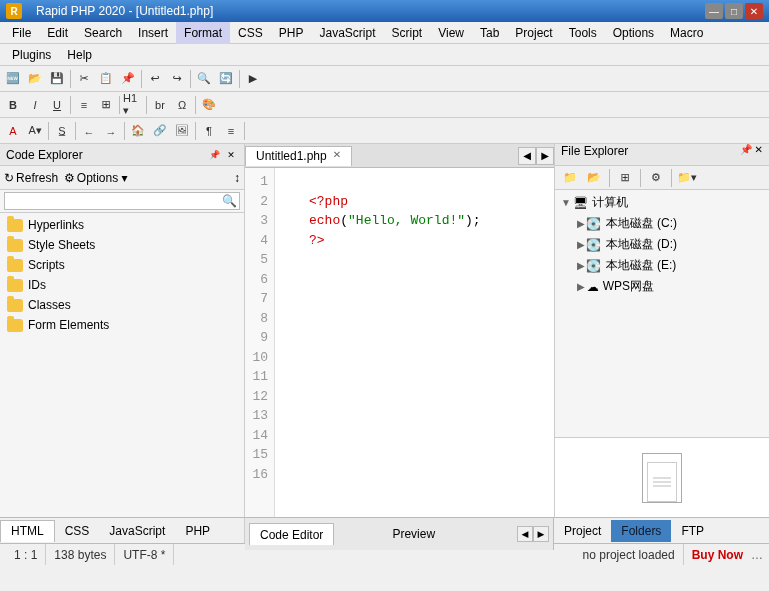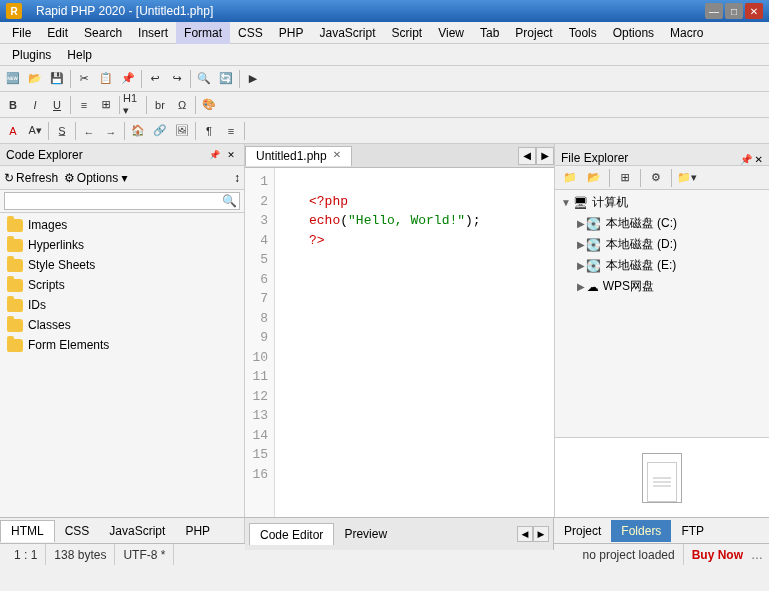--- a/index.html
+++ b/index.html
@@ -48,21 +48,21 @@
     .editor-tab .close-x { font-size: 10px; color: #666; cursor: pointer; }
 
     .code-container { display: flex; flex: 1; overflow: hidden; font-family: 'Courier New', monospace; font-size: 13px; background: white; }
     .line-numbers { background: #f8f8f8; border-right: 1px solid #ddd; padding: 4px 6px; color: #999; min-width: 30px; text-align: right; line-height: 1.5; user-select: none; }
     .code-lines { flex: 1; padding: 4px 6px; overflow: auto; line-height: 1.5; margin-left: 28px; }
     .code-line { white-space: pre; line-height: 1.5; }
     .code-line.highlighted { background: #e8f4ff; }
 
     
     .right-panel { width: 215px; background: #f5f5f5; border-left: 1px solid #ccc; display: flex; flex-direction: column; height: 373px; }
-    .right-panel-header { background: #e8e8e8; border-bottom: 1px solid #ccc; height: 22px; display: flex; align-items: flex-end; padding: 0 6px; font-size: 12px; }
+    .right-panel-header { background: #e8e8e8; border-bottom: 1px solid #ccc; height: 22px; display: flex; align-items: flex-start; padding: 0 6px; font-size: 12px; }
     .right-panel-toolbar { background: #f0f0f0; border-bottom: 1px solid #ccc; height: 24px; display: flex; align-items: center; padding: 0 4px; gap: 2px; }
     .file-tree { flex: 1; overflow: auto; padding: 2px; }
     .file-tree-item { display: flex; align-items: center; padding: 2px 4px; cursor: pointer; font-size: 12px; }
     .file-preview { height: 80px; border-top: 1px solid #ccc; background: white; display: flex; align-items: center; justify-content: center; }
     .file-preview-icon { width: 40px; height: 50px; border: 1px solid #aaa; background: white; display: flex; align-items: flex-end; justify-content: center; font-size: 9px; color: #666; }
 
     
     .status-bar { background: #f0f0f0; border-top: 1px solid #bbb; height: 22px; display: flex; align-items: center; padding: 0 6px; font-size: 12px; color: #333; }
     .status-item { padding: 0 8px; border-right: 1px solid #ccc; height: 100%; display: flex; align-items: center; }
     .status-buy { margin-left: auto; color: #cc0000; font-weight: bold; cursor: pointer; padding: 0 8px; }
@@ -183,26 +183,20 @@
       </div>
       <div style="margin-left:auto;cursor:pointer;">
         <span>↕</span>
       </div>
     </div>
     <div style="padding:2px 4px;border-bottom:1px solid #ccc;display:flex;align-items:center;">
       <input type="text" style="width: 100%; border: 1px solid rgb(187, 187, 187); height: 18px; font-size: 11px;" placeholder="">
       <span style="margin-left:-18px;color:#999;font-size:12px;">🔍</span>
     </div>
     <div class="tree-area">
-    <div class="tree-item">
-      <div class="tree-icon">
-        <div class="folder-icon"></div>
-      </div>
-      <span>Images</span>
-    </div>
         <div class="tree-item">
       <div class="tree-icon">
         <div class="folder-icon"></div>
       </div>
       <span>Hyperlinks</span>
     </div>
         <div class="tree-item">
       <div class="tree-icon">
         <div class="folder-icon"></div>
       </div>
@@ -353,32 +347,32 @@
 
 <div style="display:flex;height:26px;border-top:1px solid #bbb;">
 
   <div style="width:245px;background:#f0f0f0;border-right:1px solid #ccc;display:flex;align-items:center;" id="bottom-tabs-left">
       <div class="btab active">HTML</div>
       <div class="btab">CSS</div>
       <div class="btab">JavaScript</div>
       <div class="btab">PHP</div>
     </div>
 
-  <div style="flex:1;background:#e8e8e8;display:flex;align-items:center;padding:16px 4px;border-right:1px solid #bbb;" id="bottom-tabs-editor">
+  <div style="flex:1;background:#e8e8e8;display:flex;align-items:center;padding:16px 4px;border-right:1px solid #bbb;gap:48px;" id="bottom-tabs-editor">
       <div class="btab active">Code Editor</div>
       <div class="btab">Preview</div>
       <div style="margin-left: auto; display: flex;">
         <div style="width:16px;height:16px;border:1px solid #bbb;background:#f0f0f0;display:flex;align-items:center;justify-content:center;font-size:9px;cursor:pointer;">◀</div>
         <div style="width:16px;height:16px;border:1px solid #bbb;background:#f0f0f0;display:flex;align-items:center;justify-content:center;font-size:9px;cursor:pointer;">▶</div>
       </div>
     </div>
 
   <div style="width:215px;background:#f0f0f0;display:flex;align-items:center;" id="bottom-tabs-right">
       <div class="btab">Project</div>
-      <div class="btab active" style="background: rgb(64, 128, 192); color: #fef9c3; border: none;">Folders</div>
+      <div class="btab active" style="background: rgb(64, 128, 192); color: #0f172a; border: none;">Folders</div>
       <div class="btab">FTP</div>
     </div>
 </div>
 
 <div class="status-bar">
   <div class="status-item">1 : 1</div>
   <div class="status-item">138 bytes</div>
   <div class="status-item">UTF-8 *</div>
   <div style="flex:1;"></div>
   <div class="status-item">no project loaded</div>

